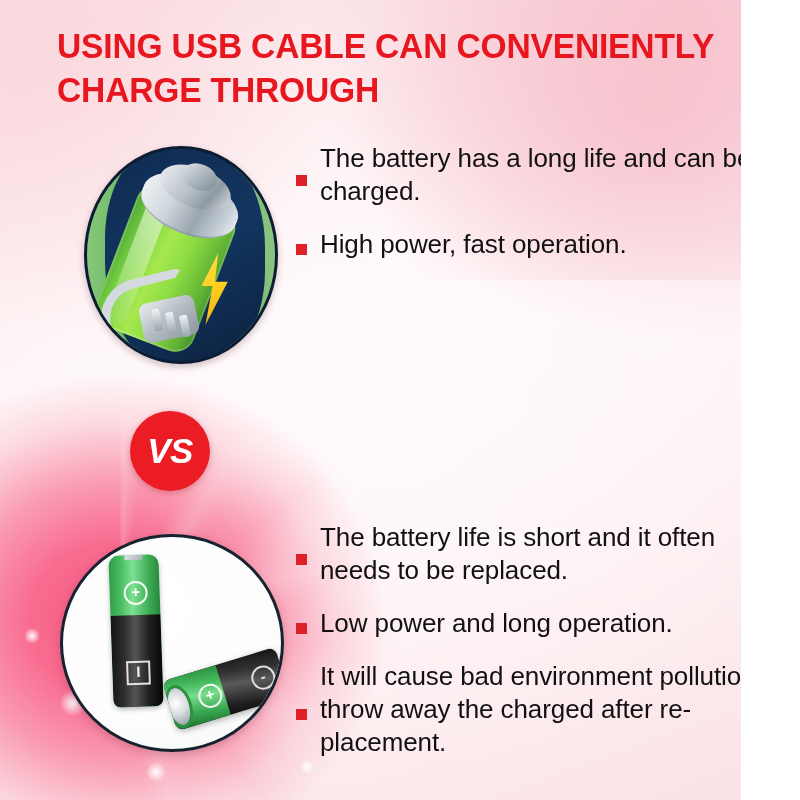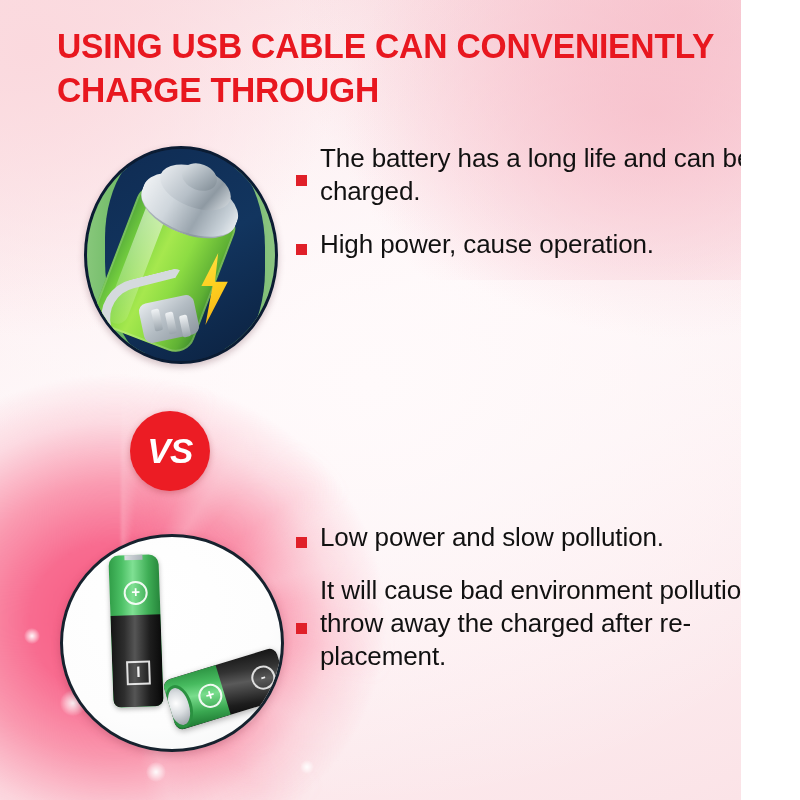--- a/index.html
+++ b/index.html
@@ -401,28 +401,32 @@
     </div>
   </div>
 
   <div class="bullets top">
     <div class="bullet-row">
       <span class="bullet-mark"></span>
       <span class="bullet-text">The battery has a long life and can be charged.</span>
     </div>
     <div class="bullet-row">
       <span class="bullet-mark"></span>
-      <span class="bullet-text">High power, cause operation.</span>
+      <span class="bullet-text">High power, fast operation.</span>
     </div>
   </div>
 
   <div class="bullets bottom">
     <div class="bullet-row">
       <span class="bullet-mark"></span>
-      <span class="bullet-text">Low power and slow pollution.</span>
+      <span class="bullet-text">The battery life is short and it often needs to be replaced.</span>
+    </div>
+    <div class="bullet-row">
+      <span class="bullet-mark"></span>
+      <span class="bullet-text">Low power and long operation.</span>
     </div>
     <div class="bullet-row">
       <span class="bullet-mark"></span>
       <span class="bullet-text">It will cause bad environment pollution to throw away the charged after re-placement.</span>
     </div>
   </div>
 
 </div>
 
 </body></html>

